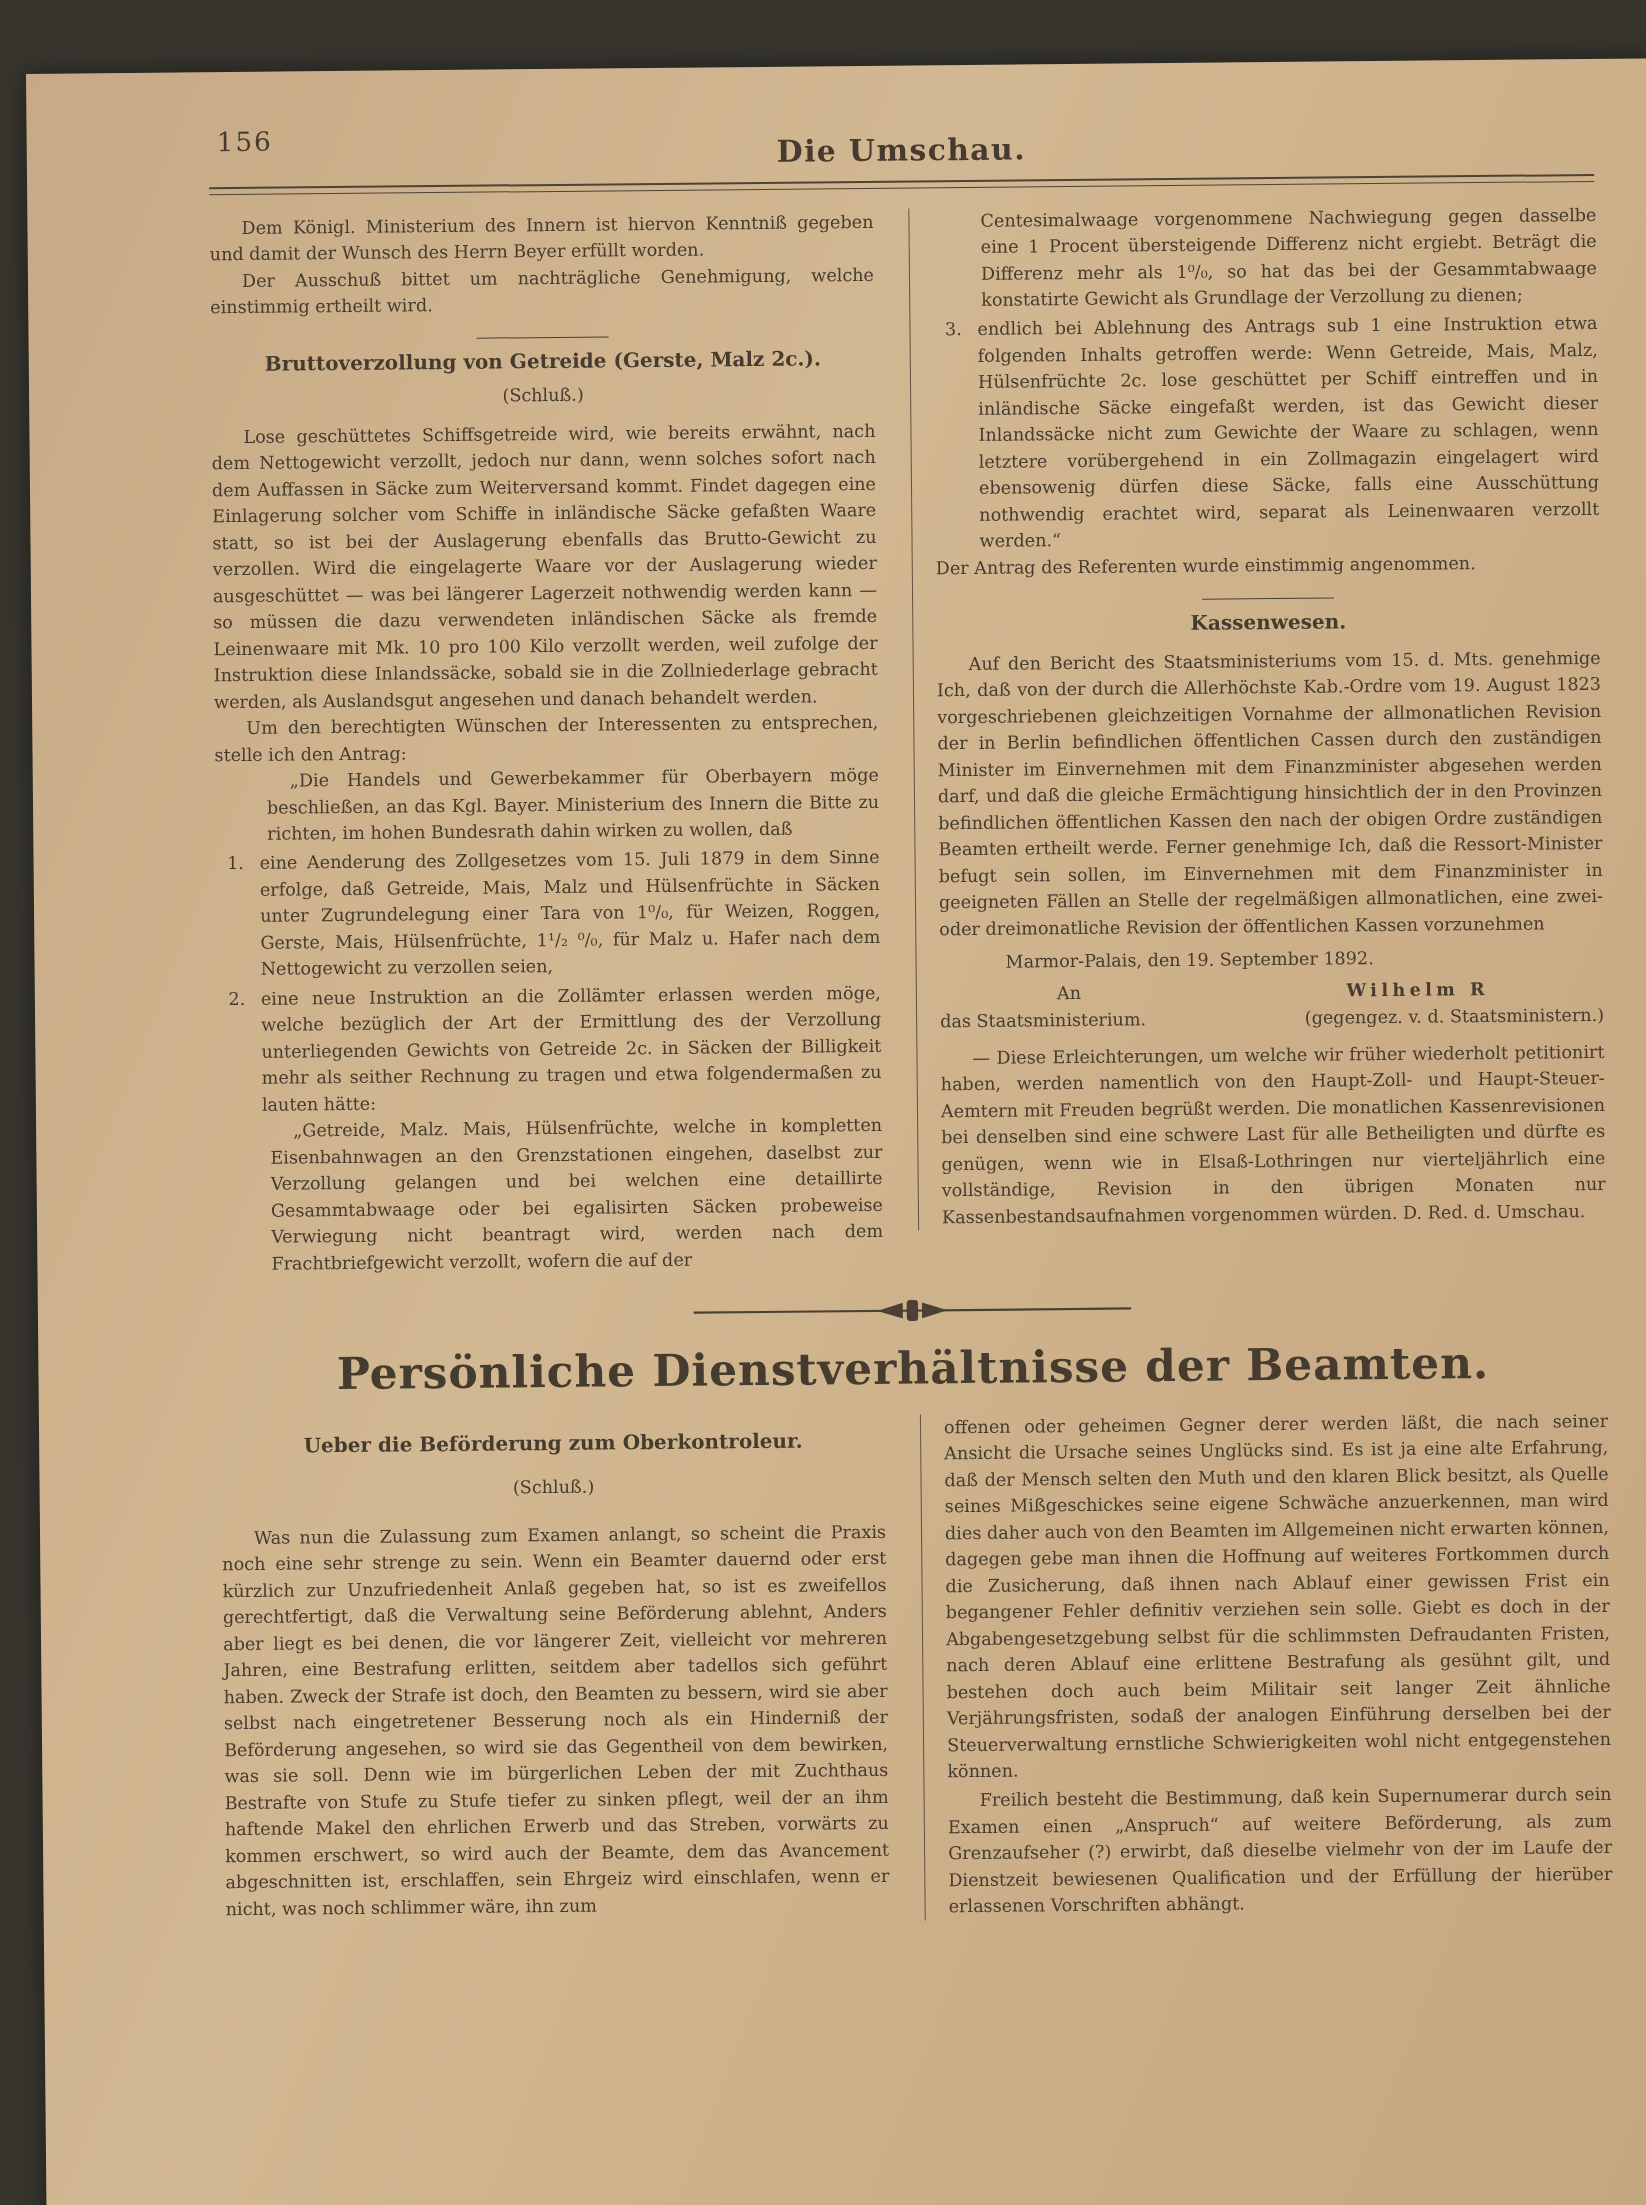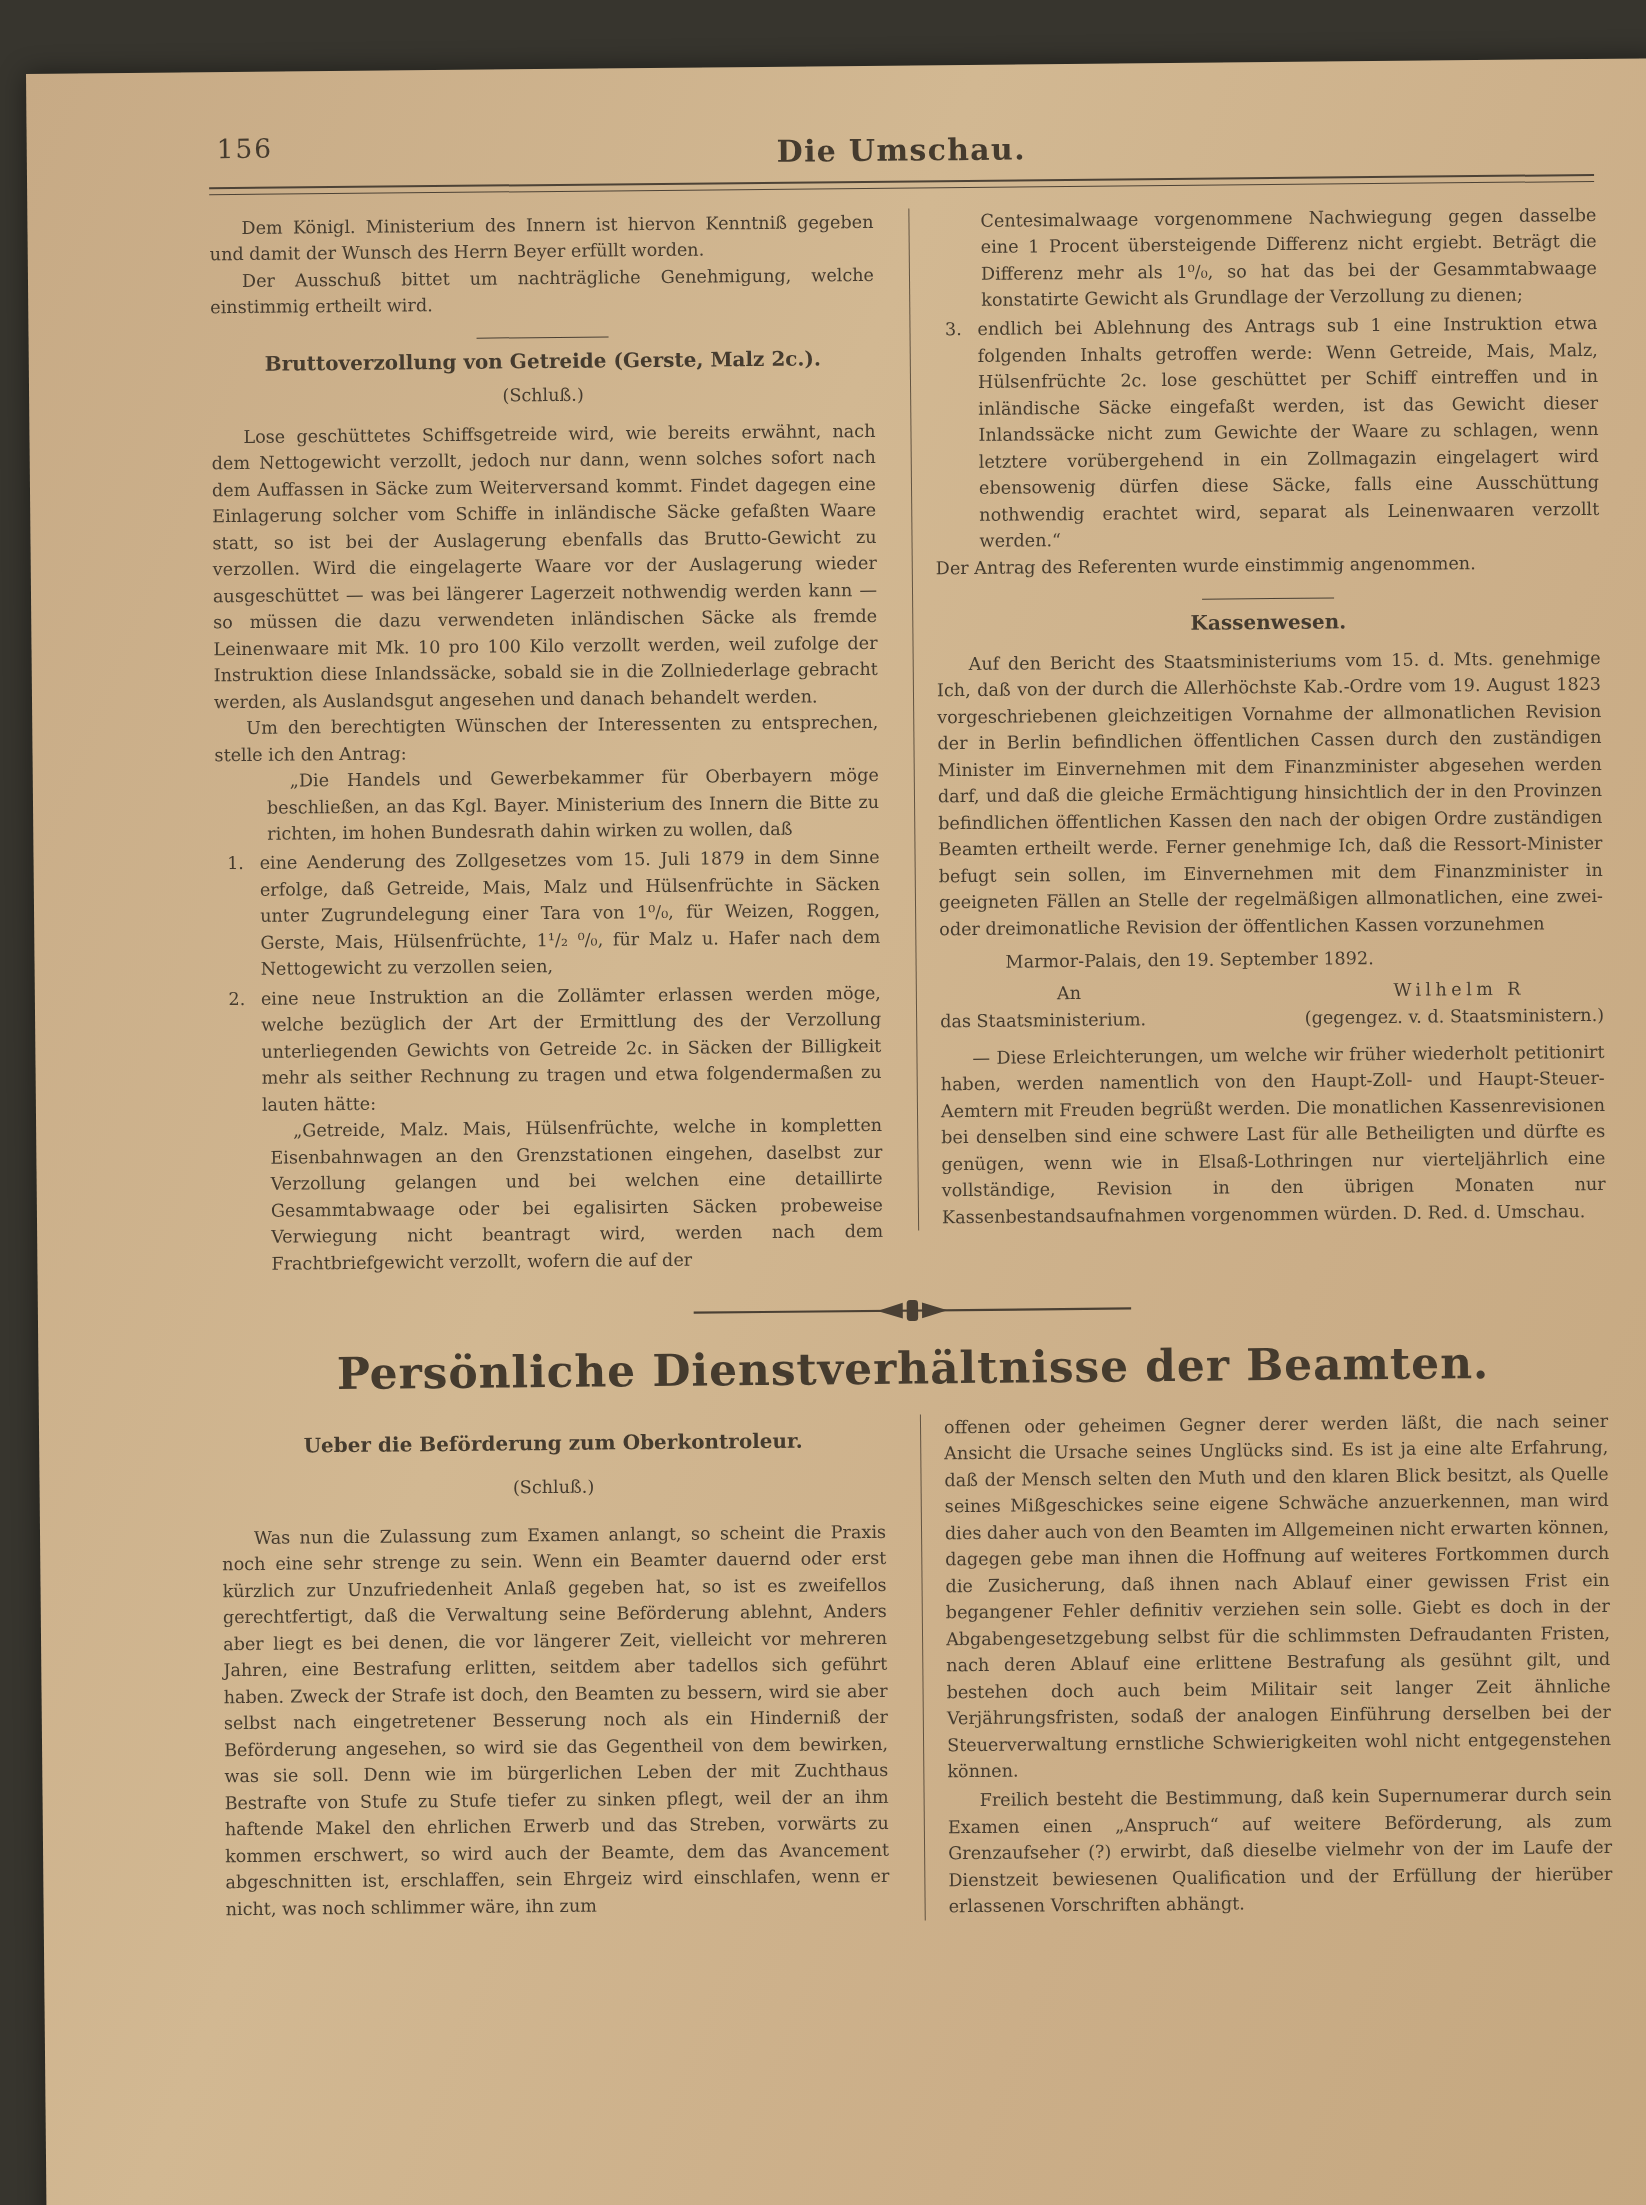--- a/index.html
+++ b/index.html
@@ -14,42 +14,42 @@
     transform:rotate(-0.55deg);transform-origin:0 0;
     box-shadow:0 0 26.5px rgba(0,0,0,.45);
   }
   .content{
     position:absolute;inset:0;
     padding:26.5px 65px 0 182px;
     color:#453b2e;
   }
   
   .masthead{position:relative;height:75px;}
-  .page-number{position:absolute;left:8px;bottom:10px;font-size:26.5px;letter-spacing:1.8px;}
+  .page-number{position:absolute;left:8px;bottom:17px;font-size:26.5px;letter-spacing:1.8px;}
   .journal-title{position:absolute;left:50%;transform:translateX(-50%);bottom:0;
     font-size:30px;font-weight:bold;letter-spacing:1.3px;white-space:nowrap;}
   .double-rule{margin-top:13.2px;height:4.9px;border-top:2.2px solid #4c4236;border-bottom:1.8px solid #4c4236;}
   
   .two-col{display:flex;align-items:flex-start;margin-top:20px;}
   .col{width:664px;flex:none;font-size:17.6px;line-height:26.5px;text-align:justify;}
   .col-left{margin-right:20px;padding-right:15px;}
   .col-right{border-left:1.3px solid rgba(70,59,46,.8);padding-left:23px;}
   p{margin:0;}
   .ind{text-indent:32px;}
   .art-heading{text-align:center;font-weight:bold;font-size:20px;line-height:25.6px;margin:11.5px 0 3.5px;}
   .schluss{text-align:center;font-size:17.6px;margin:7px 0 12.3px;}
   .short-rule{width:132px;border-top:1.8px solid #4a4034;margin:19.4px auto 1.8px;}
   .quote{margin-left:52px;text-indent:23px;}
   .cont-quote{margin-left:48px;}
   .list-item{position:relative;padding-left:44px;margin-top:2.6px;}
   .list-num{position:absolute;left:11.5px;top:0;}
   .dateline{margin-top:7px;padding-left:66px;}
   .sig-row1{display:flex;margin-top:5.3px;}
   .sig-an{margin-left:117px;}
-  .sig-name{margin-left:auto;margin-right:79px;letter-spacing:4.4px;}
+  .sig-name{margin-left:auto;margin-right:115px;letter-spacing:4.4px;font-weight:bold;}
   .sig-row2{display:flex;justify-content:space-between;}
   
   .ornament-wrap{text-align:center;margin:25.6px 0 4.4px;}
   .feature-title{text-align:center;font-weight:bold;font-size:44px;line-height:53px;
     letter-spacing:0.9px;margin:15px 0 13.2px;white-space:nowrap;}
   .feature-heading{text-align:center;font-weight:bold;font-size:20px;line-height:25.6px;margin:13.2px 0 0;}
 </style>
 </head>
 <body>
 

